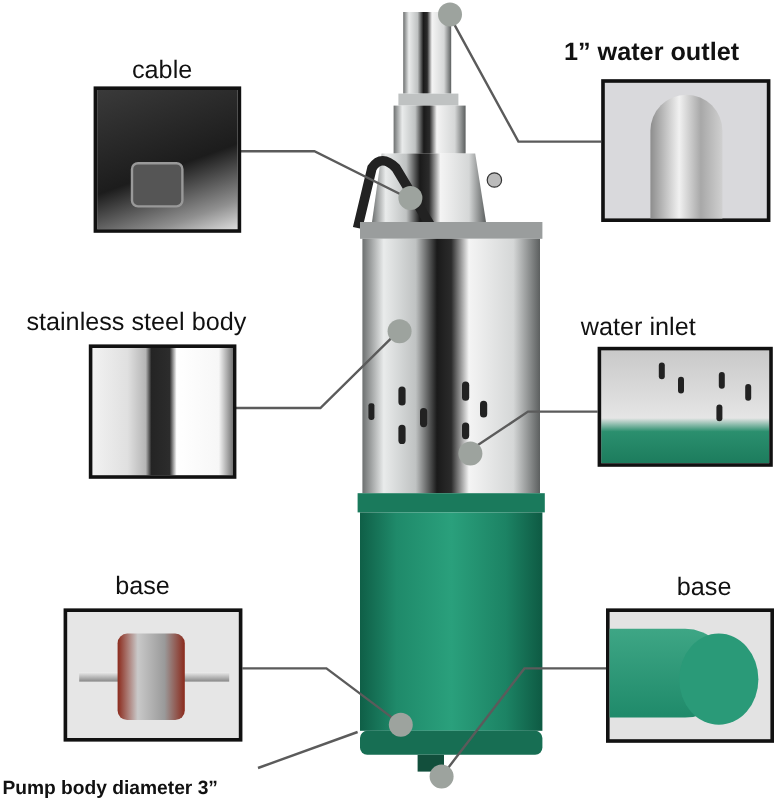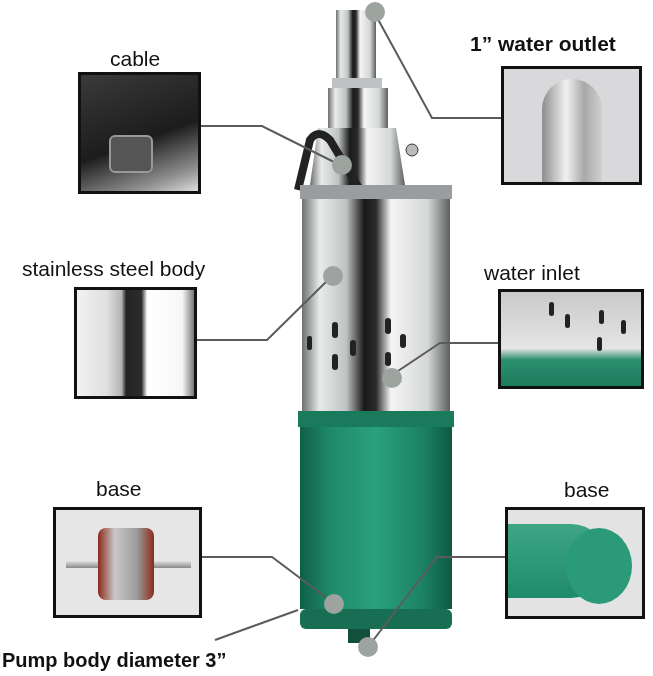--- a/index.html
+++ b/index.html
@@ -107,13 +107,13 @@
   <div style="position:absolute;left:10px;top:50px;width:125px;height:8px;background:linear-gradient(180deg,#eee,#888);"></div>
   <div style="position:absolute;left:42px;top:18px;width:56px;height:72px;background:linear-gradient(90deg,#8b2a1c,#c9c9c9 30%,#9a9a9a 70%,#8b2a1c);border-radius:8px;"></div>
 </div>
 
 <div class="label" style="left:564px;top:479px;">base</div>
 <div class="box" style="left:505px;top:507px;width:140px;height:112px;background:#e3e3e3;">
   <div style="position:absolute;left:-10px;top:14px;width:110px;height:74px;background:linear-gradient(180deg,#3ea685,#1f8a6a);border-radius:0 40px 40px 0;"></div>
   <div style="position:absolute;left:58px;top:18px;width:66px;height:76px;background:#2a9a78;border-radius:50%;"></div>
 </div>
 
-<div class="label bold" style="left:2px;top:650px;font-size:20px;">Pump body diameter 3”</div>
+<div class="label bold" style="left:2px;top:650px;font-size:16px;">Pump body diameter 3”</div>
 
 </body></html>

